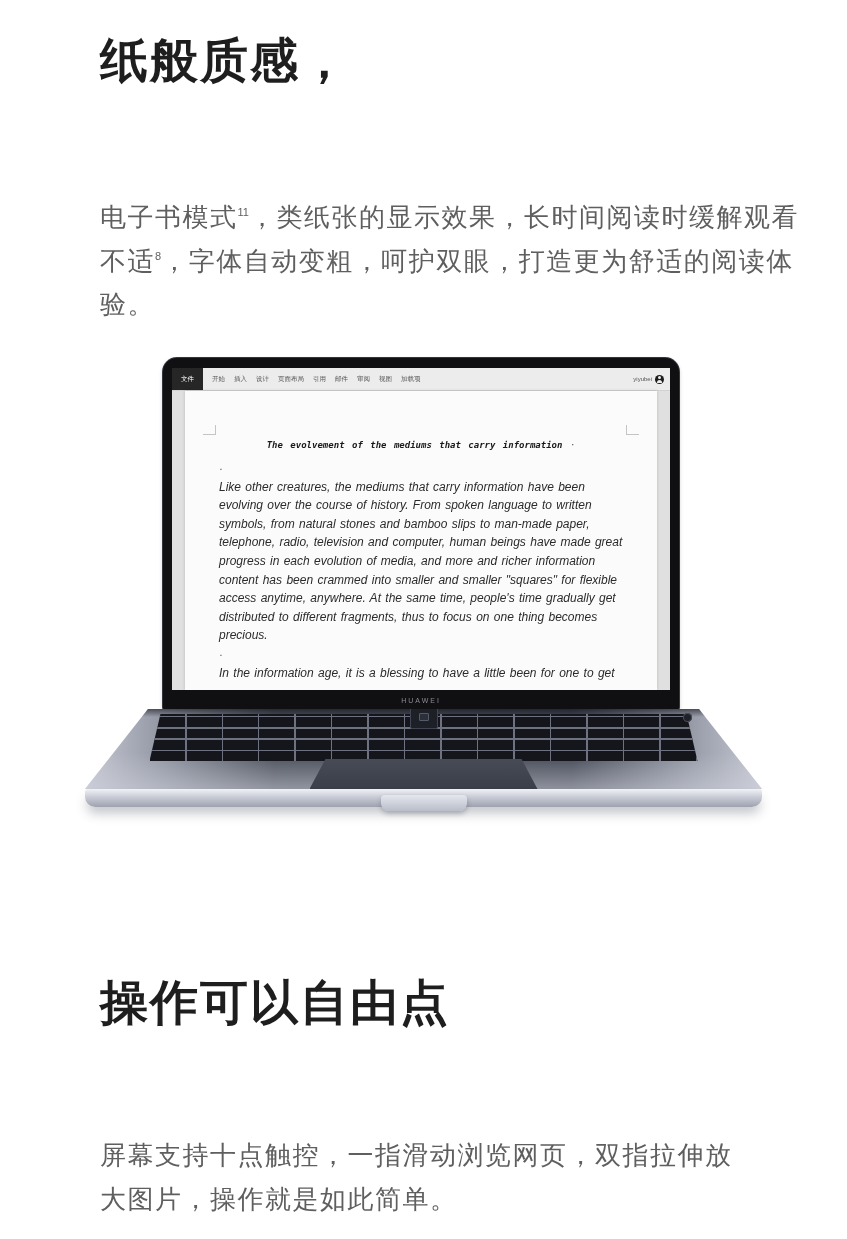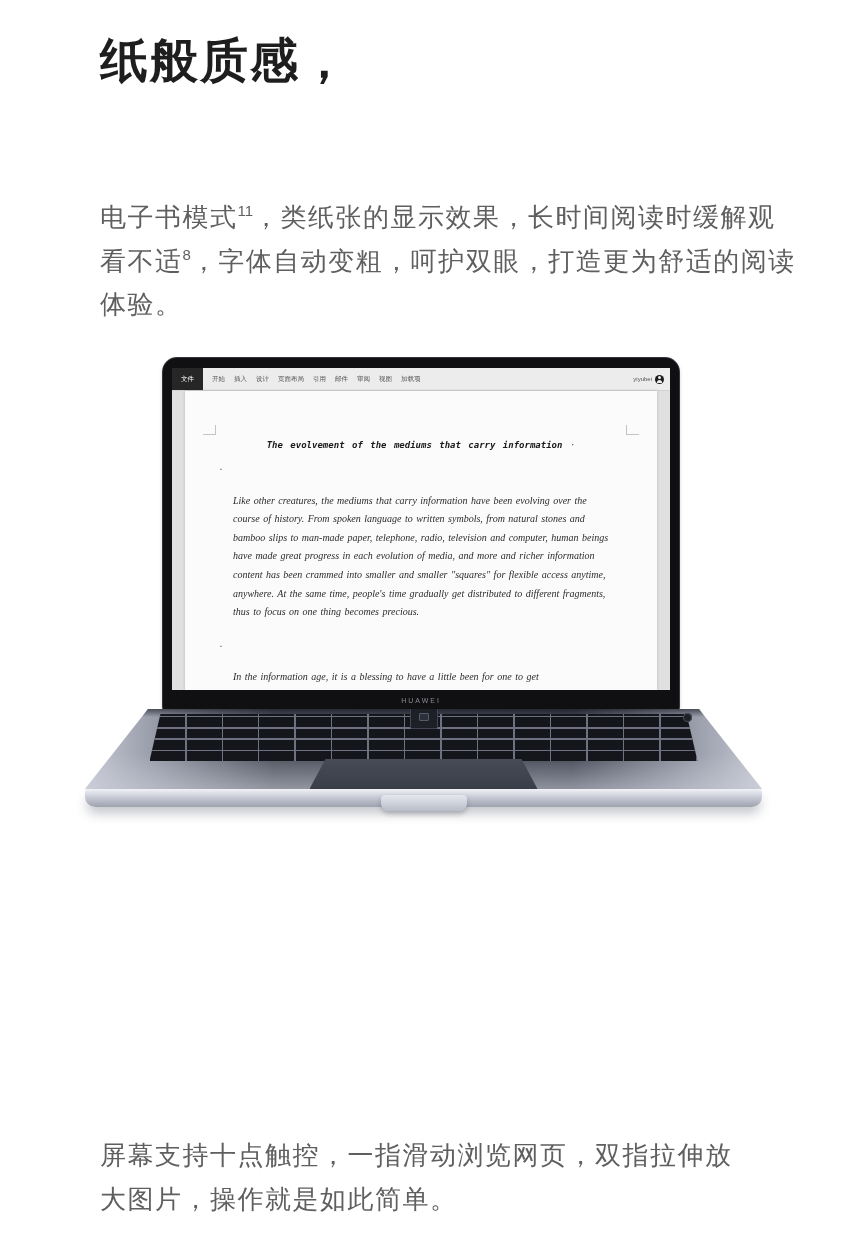--- a/index.html
+++ b/index.html
@@ -15,21 +15,21 @@
   }
   .feature-heading span{display:block;}
   #heading-reading{top:30px;}
   #heading-touch{top:972px;}
   .feature-body{
     position:absolute;left:100px;margin:0;
     font-size:26px;line-height:43.5px;letter-spacing:1.5px;color:#5f5f5f;
   }
   #body-reading{top:196px;width:700px;}
   #body-touch{top:1134px;width:650px;}
-  .feature-body sup{font-size:15px;line-height:0;letter-spacing:0;}
+  .feature-body sup{font-size:11px;line-height:0;letter-spacing:0;}
 
   
   .laptop{position:absolute;left:0;top:355px;width:847px;height:465px;}
 
   
   .screen{
     position:absolute;left:163px;top:3px;width:516px;height:352px;
     background:#101013;border-radius:14px 14px 3px 3px;
     box-shadow:0 0 0 1px #33363e, 0 2px 4px rgba(0,0,0,.25);
   }
@@ -64,22 +64,22 @@
     text-align:center;font-family:"DejaVu Sans Mono",monospace;
     font-size:9px;font-weight:700;font-style:italic;color:#1a1a1a;
     word-spacing:2px;margin:0 0 4px 0;line-height:20px;
   }
   .title-mark{font-weight:400;color:#555;}
   .para-mark{
     font-family:"DejaVu Sans Mono",monospace;font-style:italic;
     font-size:7.8px;line-height:18.6px;color:#444;
   }
   .doc-para{
-    margin:14px;font-family:Liberation Serif, serif;font-style:italic;
-    font-size:10px;line-height:18.6px;color:#2b2b2b;word-spacing:1px;
+    margin:0;font-family:Liberation Sans, sans-serif;font-style:italic;
+    font-size:12px;line-height:18.6px;color:#2b2b2b;word-spacing:1px;
   }
   .bezel-logo{
     position:absolute;bottom:6px;left:0;width:100%;text-align:center;
     font-size:7px;letter-spacing:2px;color:#8b8b92;
   }
 
   
   .deck{
     position:absolute;left:85px;top:354px;width:677px;height:80px;
     clip-path:polygon(9.3% 0,90.7% 0,100% 100%,0 100%);
@@ -185,15 +185,16 @@
     <div class="trackpad"></div>
   </div>
 
   <div class="front-edge">
     <div class="notch"></div>
   </div>
 
 </div>
 
 <h2 class="feature-heading" id="heading-touch">
+  <span>操作可以自由点</span>
 </h2>
 
 <p class="feature-body" id="body-touch">屏幕支持十点触控，一指滑动浏览网页，双指拉伸放大图片，操作就是如此简单。</p>
 
 </body></html>

